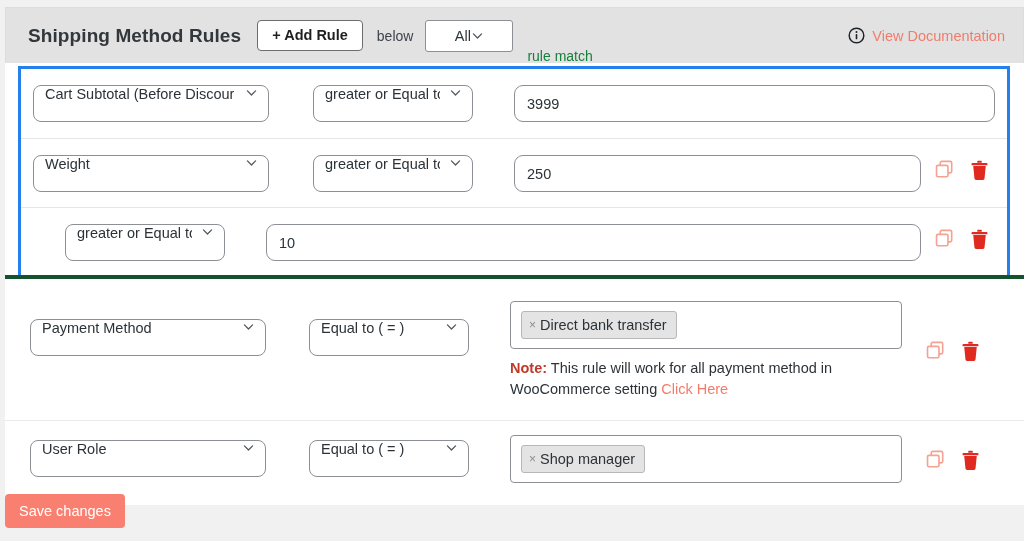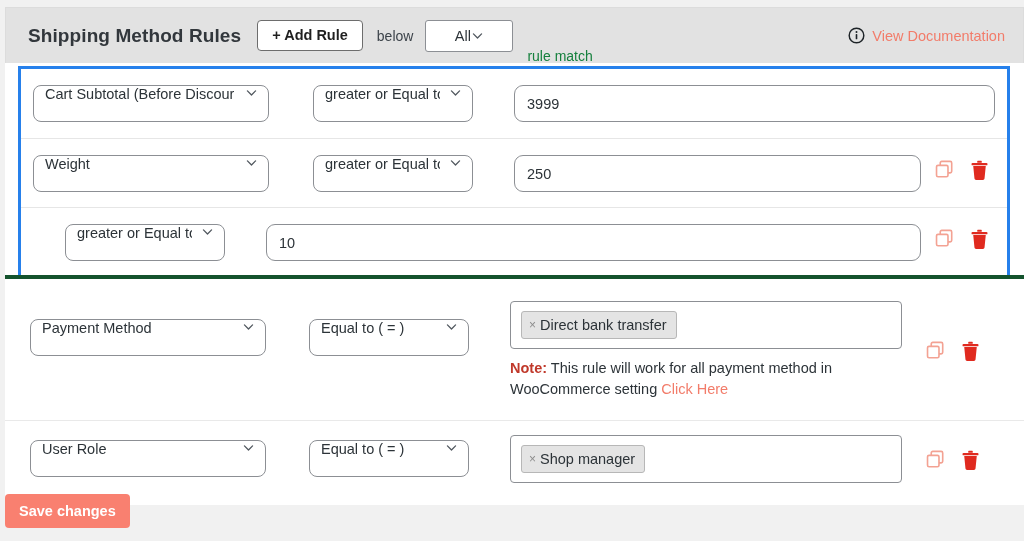--- a/index.html
+++ b/index.html
@@ -253,21 +253,21 @@
   .save-btn {
     position: absolute;
     left: 5px;
     bottom: 13px;
     background: #f98070;
     color: #ffffff;
     border: none;
     border-radius: 4px;
     padding: 10px 14px;
     font-size: 14.5px;
-    font-weight: bold;
+    font-weight: normal;
     cursor: pointer;
     font-family: "Liberation Sans", sans-serif;
     line-height: 1;
     text-align: center;
   }
 </style>
 </head>
 <body>
 
 <div class="page">

